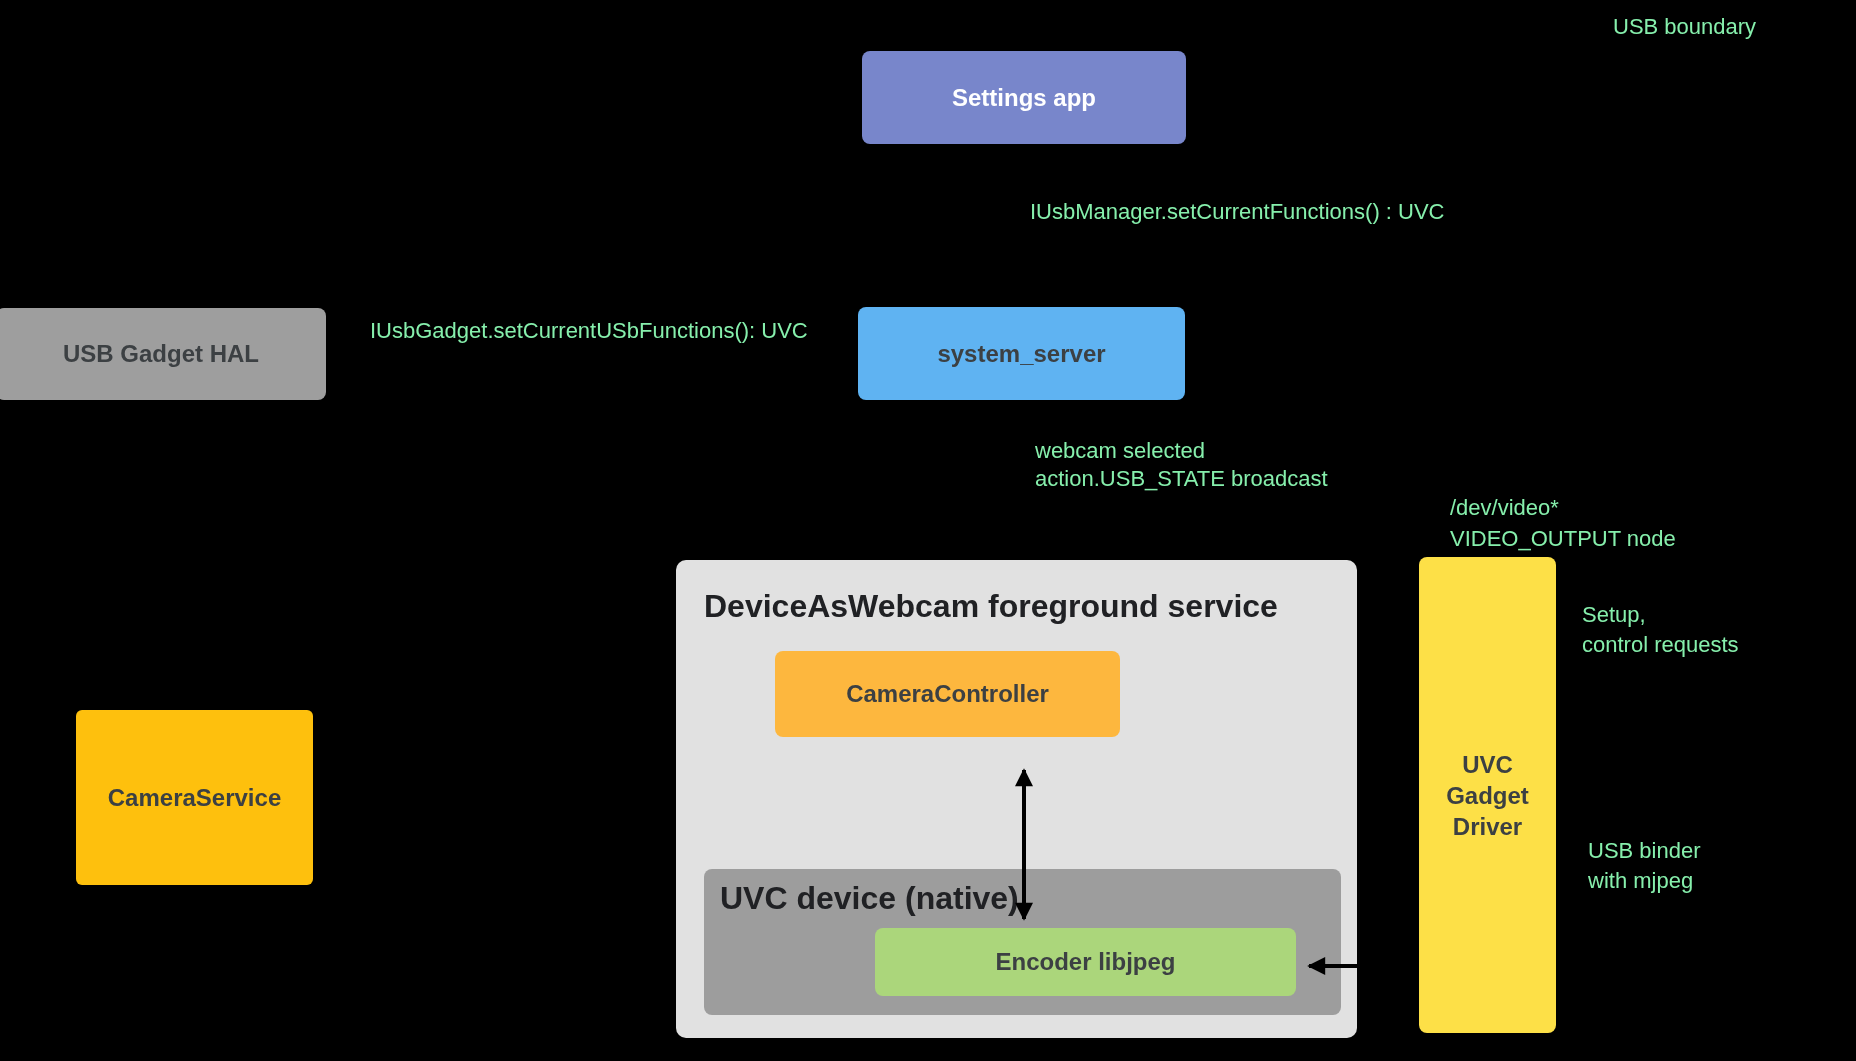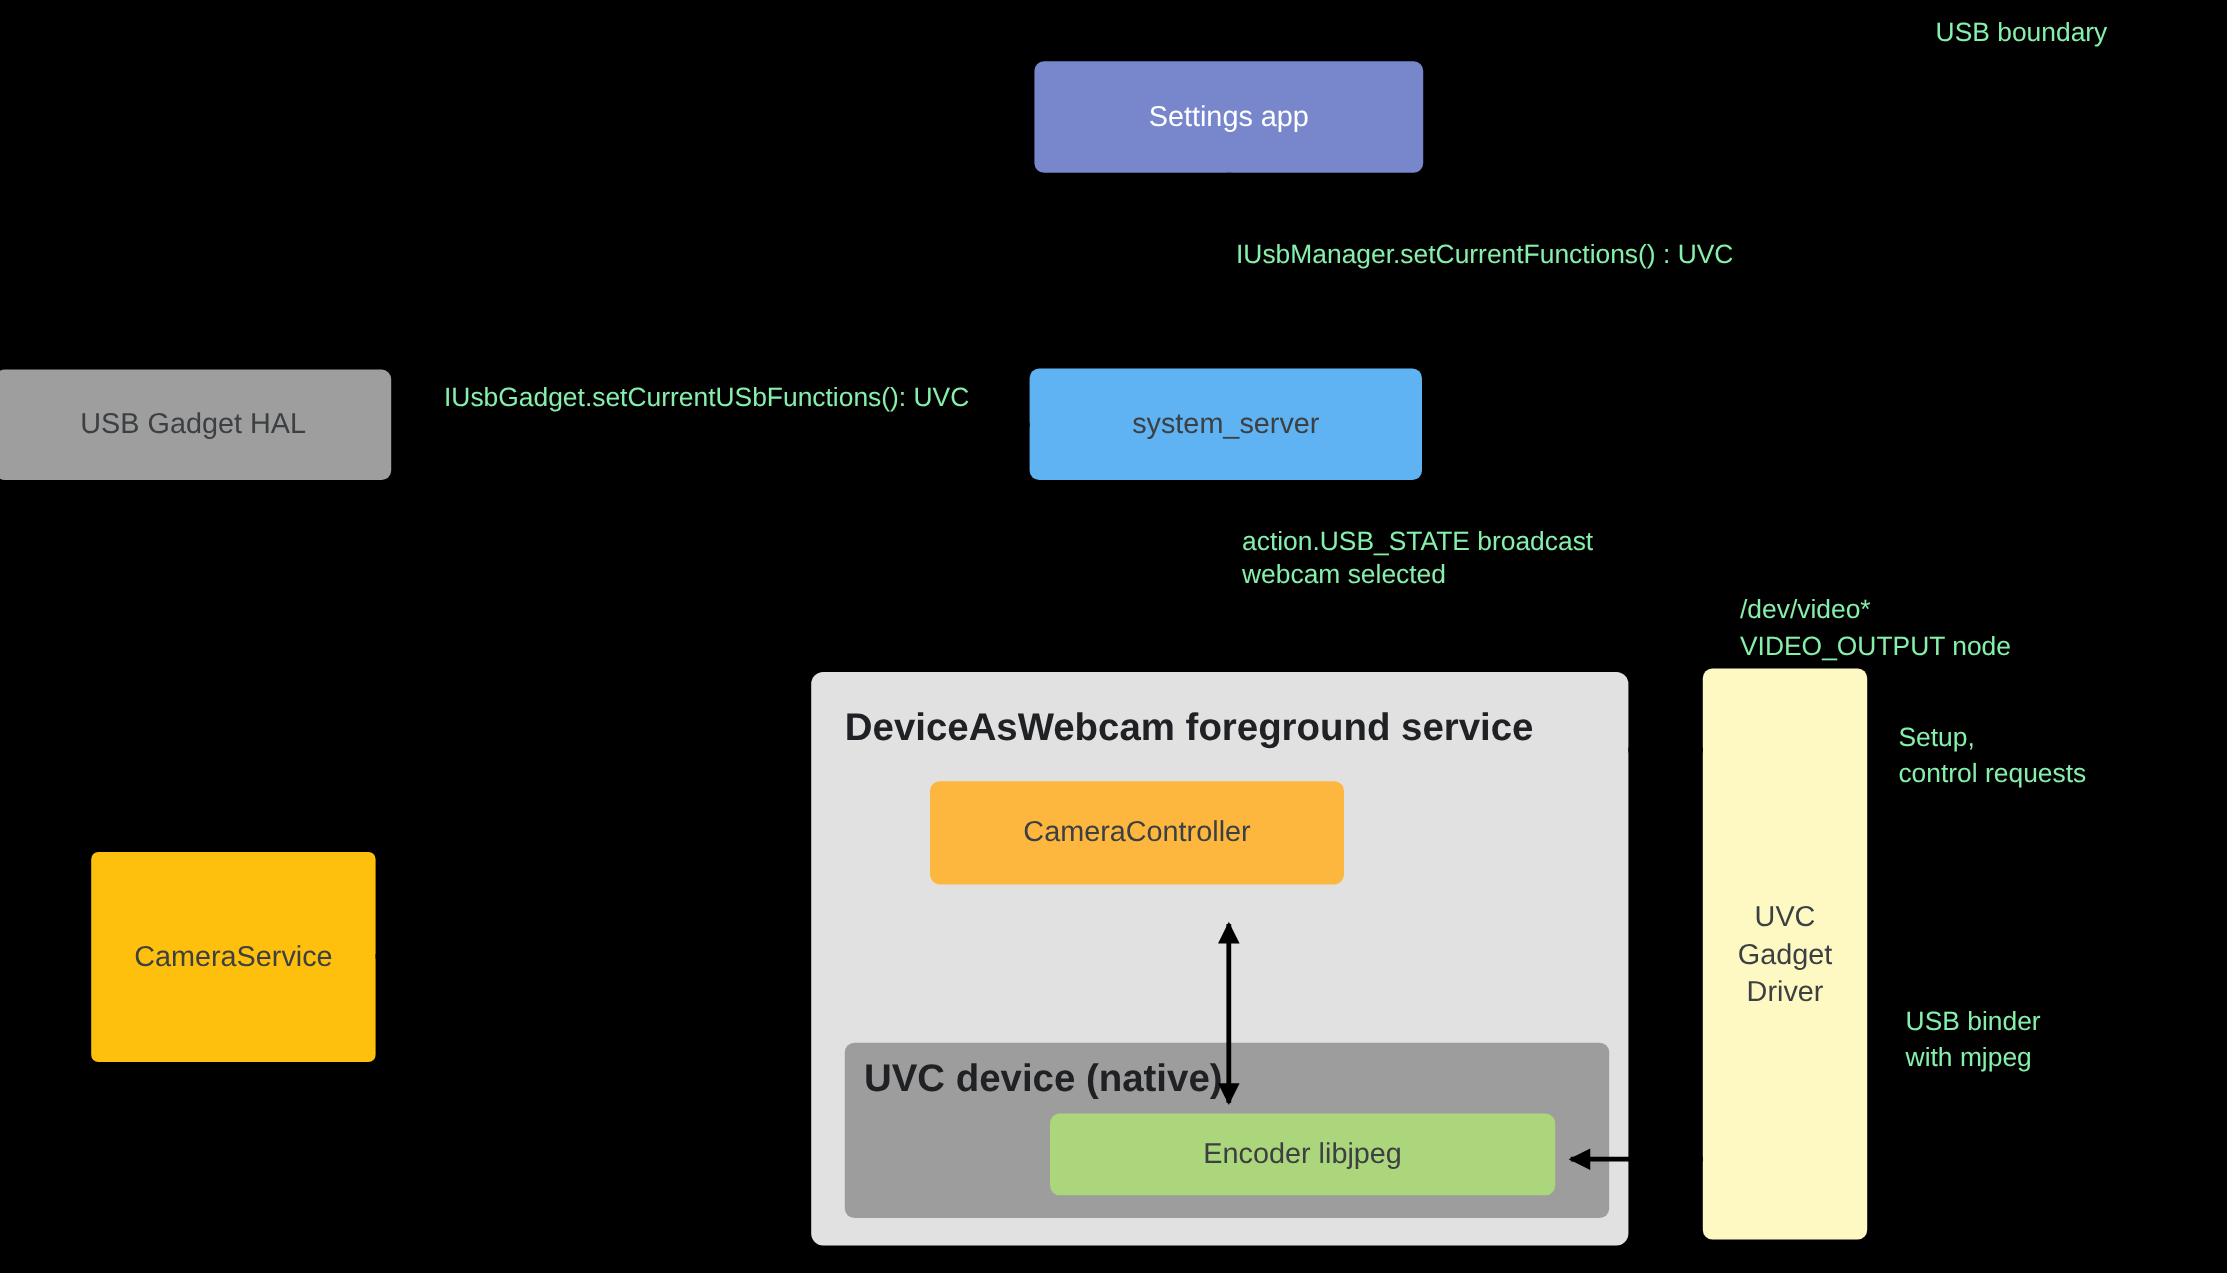--- a/index.html
+++ b/index.html
@@ -13,20 +13,21 @@
   }
   .node {
     position: absolute;
     display: flex;
     align-items: center;
     justify-content: center;
     border-radius: 8px;
     color: #3C4043;
     font-size: 24px;
     text-align: center;
+    font-weight: bold;
   }
   .container-box {
     position: absolute;
     border-radius: 10px;
   }
   .container-title {
     position: absolute;
     font-weight: bold;
     font-size: 32px;
     color: #202124;
@@ -53,22 +54,22 @@
 
 <div id="stage">
 
   <div class="lbl" style="left:1613px; top:13px;">USB boundary</div>
 
   <div class="lbl" style="left:1030px; top:198px;">IUsbManager.setCurrentFunctions() : UVC</div>
 
   <div class="lbl" style="left:370px; top:317px;">IUsbGadget.setCurrentUSbFunctions(): UVC</div>
 
   <div class="lbl" style="left:1035px; top:437px;">
+    <div>webcam selected</div>
     <div>action.USB_STATE broadcast</div>
-    <div>webcam selected</div>
   </div>
 
   <div class="lbl" style="left:1450px; top:492px; line-height:31px;">
     <div>/dev/video*</div>
     <div>VIDEO_OUTPUT node</div>
   </div>
 
   <div class="lbl" style="left:1582px; top:600px; line-height:30px;">
     <div>Setup,</div>
     <div>control requests</div>
@@ -93,21 +94,21 @@
   <div class="container-box" style="left: 676px; top: 560px; width: 681px; height: 478px; background: rgb(225, 225, 225);"></div>
   <div class="container-title" style="left:704px; top:588px;">DeviceAsWebcam foreground service</div>
 
   <div class="node" style="left: 775px; top: 651px; width: 345px; height: 86px; background: rgb(253, 183, 62);">CameraController</div>
 
   <div class="container-box" style="left: 704px; top: 869px; width: 637px; height: 146px; border-radius: 8px; background: rgb(157, 157, 157);"></div>
   <div class="container-title" style="left:720px; top:880px;">UVC device (native)</div>
 
   <div class="node" style="left: 875px; top: 928px; width: 421px; height: 68px; background: rgb(171, 214, 123);">Encoder libjpeg</div>
 
-  <div class="node stacked" style="left: 1419px; top: 557px; width: 137px; height: 476px; background: #fef9c3;">
+  <div class="node stacked" style="left: 1419px; top: 557px; width: 137px; height: 476px; background: #fde047;">
     <div>UVC</div>
     <div>Gadget</div>
     <div>Driver</div>
   </div>
 
   <svg id="arrows">
     <defs>
       <marker id="ah" viewBox="0 0 10 10" markerWidth="22" markerHeight="18" refX="9" refY="5" orient="auto-start-reverse" markerUnits="userSpaceOnUse">
         <path d="M0,0 L10,5 L0,10 z" fill="#000"></path>
       </marker>

